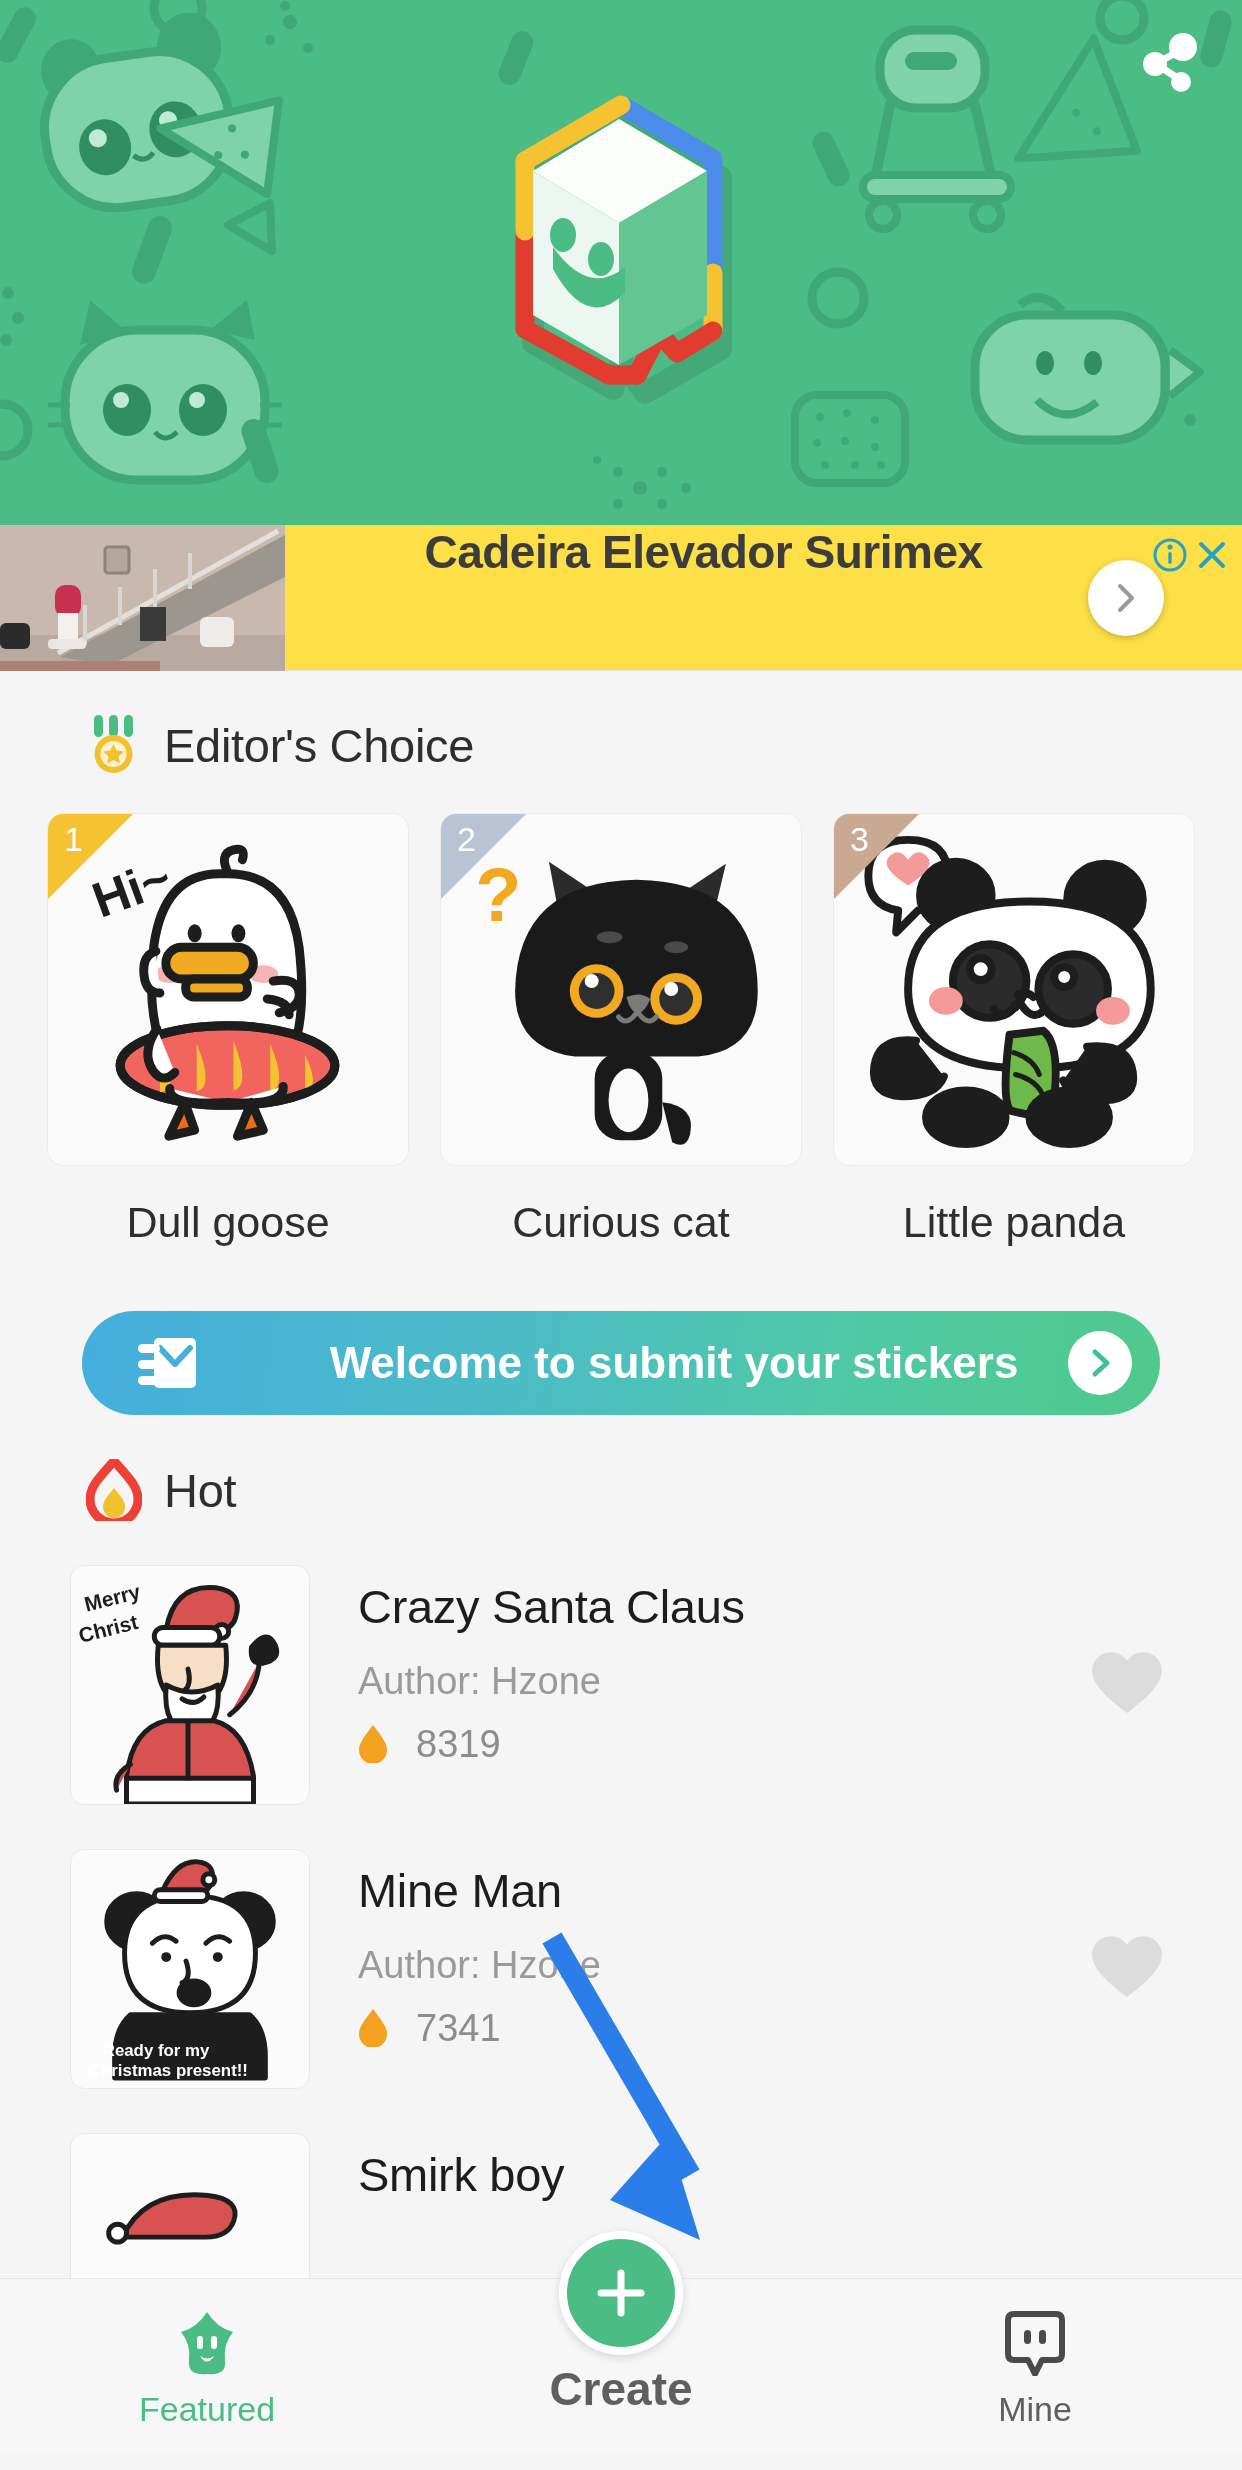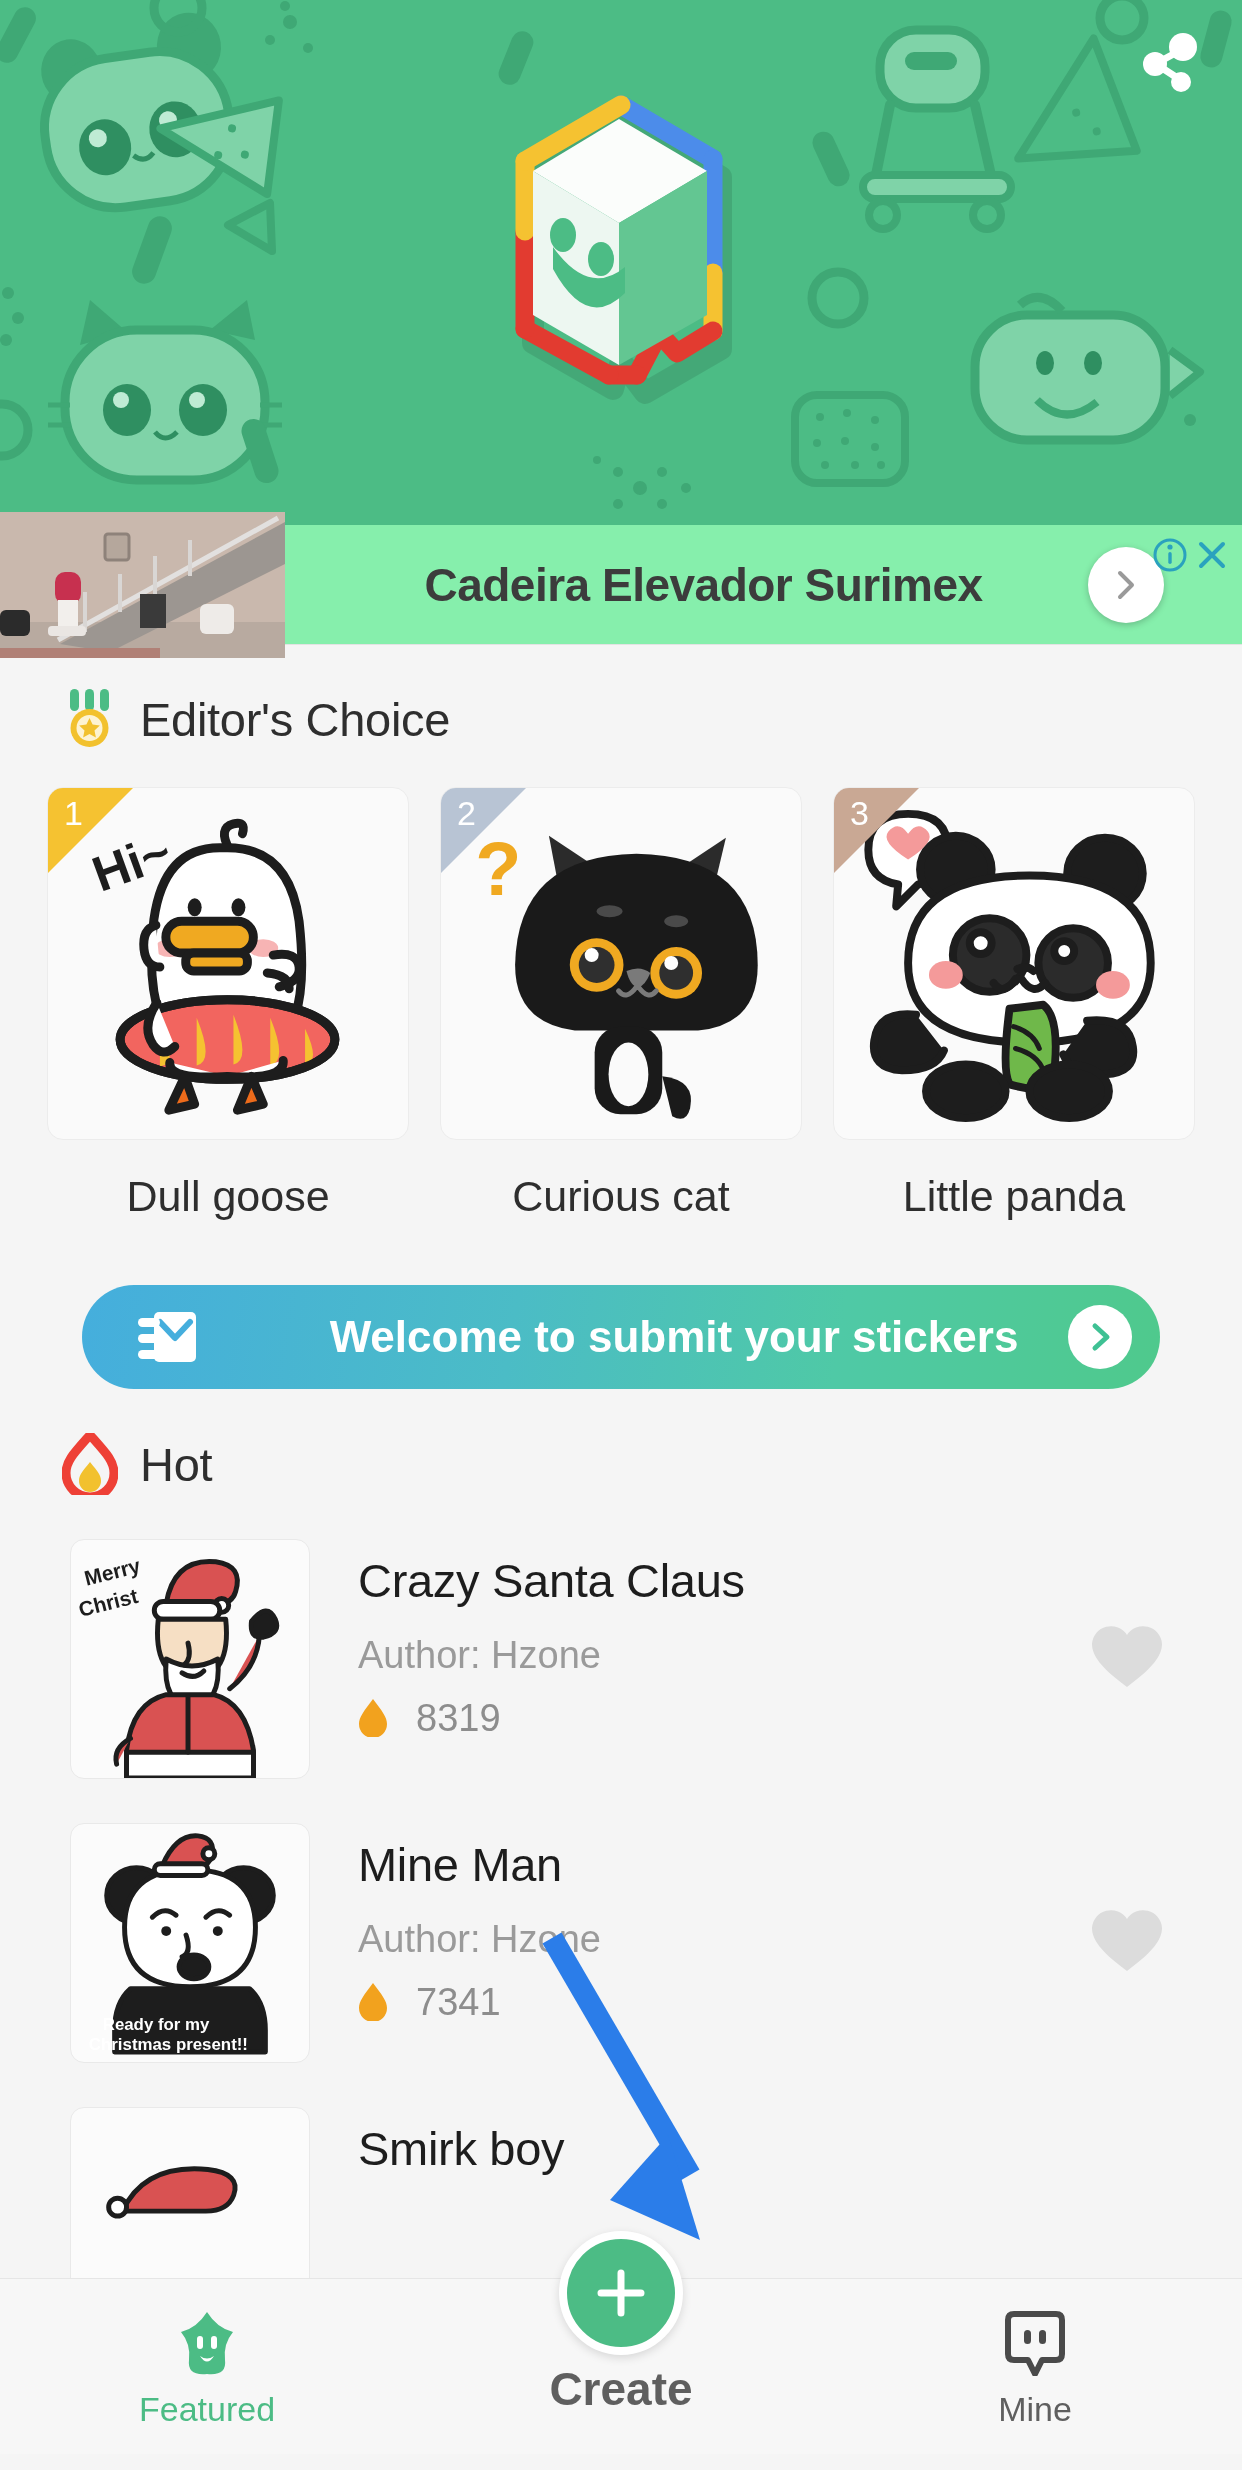--- a/index.html
+++ b/index.html
@@ -32,23 +32,23 @@
     position:absolute;
     left:50%; top:50%;
     transform:translate(-50%,-50%);
     width:360px; height:360px;
     z-index:4;
   }
 
   
   .ad {
     position:relative;
-    height:120px;
-    background:#86efac;
-    display:flex; align-items:center;
+    height:146px;
+    background:#fde047;
+    display:flex; 
     border-bottom:1px solid #e3e3e3;
   }
   .ad-img {
     width:285px; height:146px;
     flex:0 0 285px;
     background:linear-gradient(160deg,#cdbdb2 0%,#b9a79c 38%,#8d8783 62%,#d8cdc6 100%);
     position:relative; overflow:hidden;
   }
   .ad-title {
     flex:1;
@@ -68,20 +68,21 @@
     display:flex; align-items:center; justify-content:center;
   }
   .ad-info { position:absolute; right:52px; top:10px; }
   .ad-close { position:absolute; right:8px; top:8px; }
 
   
   .sec-head {
     display:flex; align-items:center;
     gap:22px;
     padding:44px 0 0 62px;
+    margin-left:24px;
   }
   .sec-title {
     font-size:47px;
     color:#2e2e2e;
     letter-spacing:-0.3px;
   }
 
   
   .choice-row {
     display:flex;

